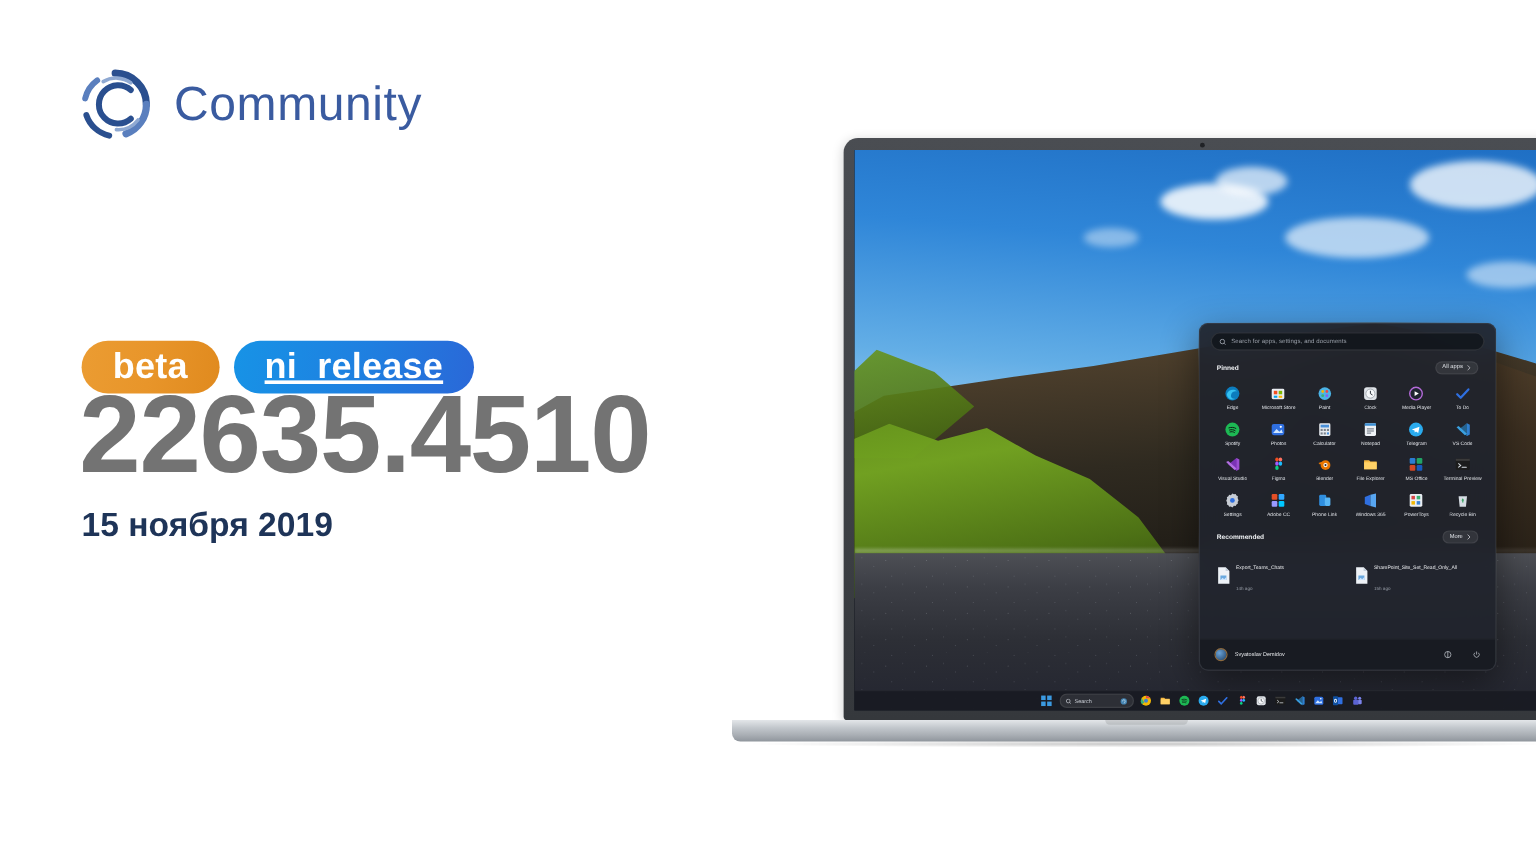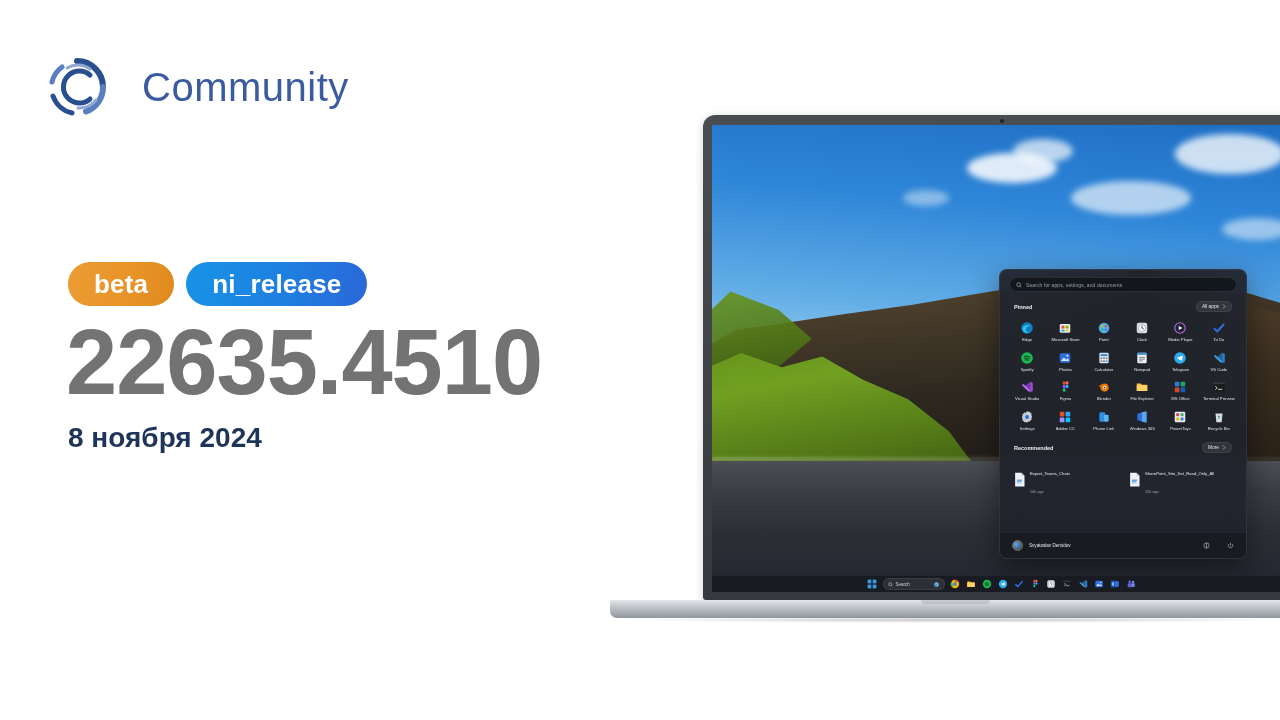--- a/index.html
+++ b/index.html
@@ -5,31 +5,31 @@
   * { box-sizing: border-box; margin: 0; padding: 0; }
   html, body {
     width: 1280px; height: 720px;
     background: #ffffff;
     font-family: "Liberation Sans", sans-serif;
     overflow: hidden;
   }
   .stage { position: relative; width: 1280px; height: 720px; background: #fff; }
 
   
-  .brand { position: absolute; left: 42px; top: 52px; display: flex; align-items: center; gap: 30px; }
+  .brand { position: absolute; left: 61px; top: 52px; display: flex; align-items: center; gap: 14px; }
   .brand-mark { width: 70px; height: 70px; position: relative; }
   .brand-name { font-size: 40px; color: #3a5ba0; letter-spacing: .5px; font-weight: 400; }
 
   .badges { position: absolute; left: 68px; top: 262px; display: flex; gap: 12px; }
   .badge {
     height: 44px; border-radius: 22px; display: flex; align-items: center; justify-content: center;
-    padding: 0 26px; color: #fff; font-size: 26px; font-weight: 700; letter-spacing: .2px;
+    padding: 0 26px; color: #fff; font-size: 30px; font-weight: 700; letter-spacing: .2px; margin-top: 22px;
   }
   .badge.beta  { background: linear-gradient(100deg,#eb9c32 0%, #e8952a 50%, #e08a1e 100%); }
-  .badge.ring  { background: linear-gradient(100deg,#1793e6 0%, #1f7fe0 55%, #2a68d8 100%); }
+  .badge.ring  { background: linear-gradient(100deg,#1793e6 0%, #1f7fe0 55%, #2a68d8 100%); text-decoration: underline; }
 
   .build-number {
     position: absolute; left: 66px; top: 316px;
     font-size: 92px; font-weight: 700; color: #737373; letter-spacing: -1px; line-height: 1;
   }
   .build-date {
     position: absolute; left: 68px; top: 422px;
     font-size: 28px; font-weight: 700; color: #1e3458;
   }
 
@@ -180,21 +180,21 @@
     </div>
     <div class="brand-name">Community</div>
   </div>
 
   <div class="badges">
     <div class="badge beta">beta</div>
     <div class="badge ring">ni_release</div>
   </div>
 
   <div class="build-number">22635.4510</div>
-  <div class="build-date">8 ноября 2024</div>
+  <div class="build-date">15 ноября 2019</div>
 
   <div class="laptop">
     <div class="lid">
       <div class="camera"></div>
       <div class="screen">
 
         <div class="wall">
           <div class="sky"></div>
           <div class="cloud c1"></div>
             <div class="cloud c2"></div>

